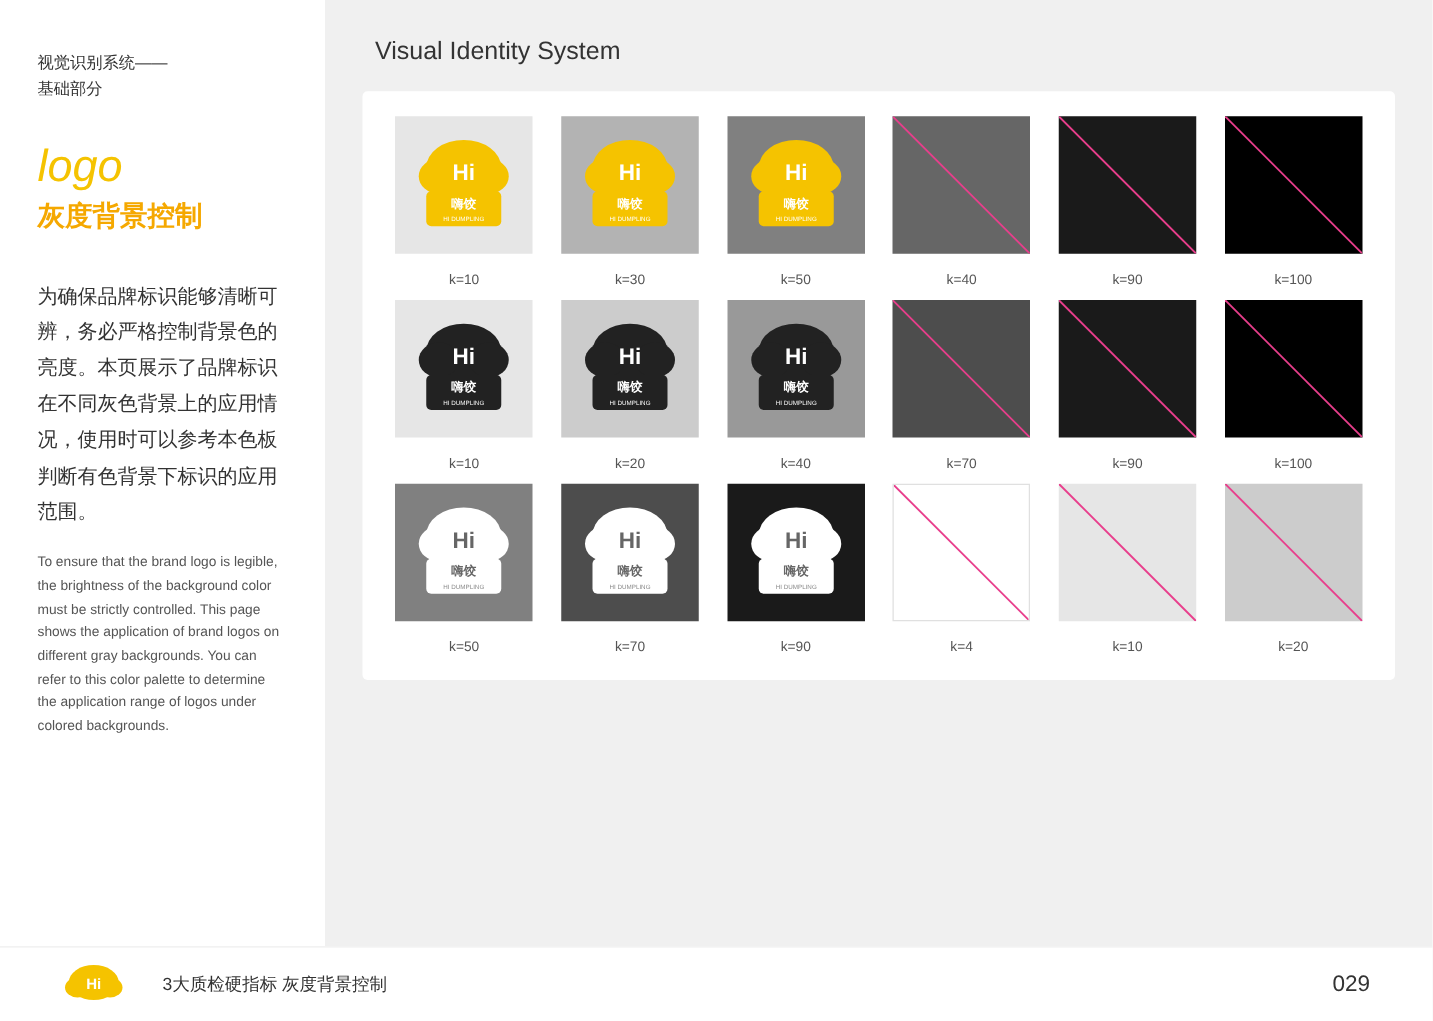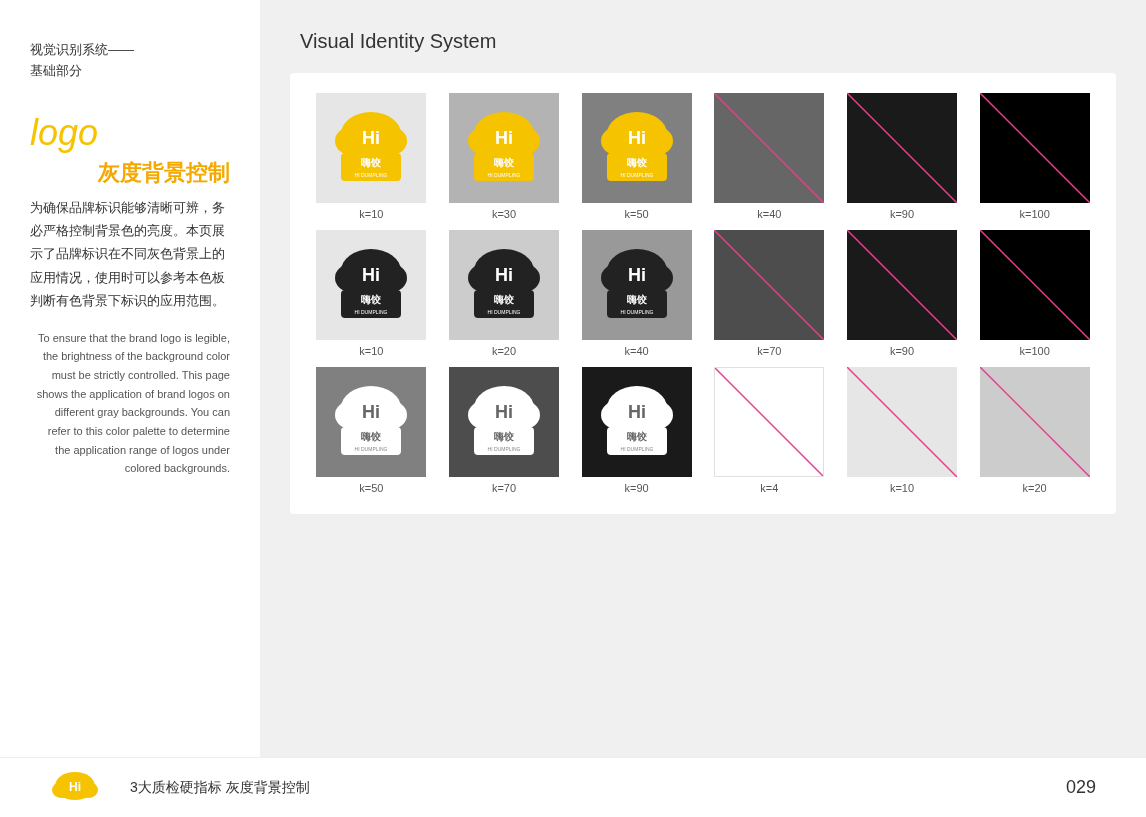--- a/index.html
+++ b/index.html
@@ -36,36 +36,34 @@
       font-weight: 400;
       color: #f5c300;
       font-style: italic;
       margin-bottom: 4px;
     }
 
     .logo-subtitle {
       font-size: 22px;
       font-weight: 900;
       color: #f5a800;
-      margin-bottom: 8px;
-      text-align: right;
+      margin-bottom: 36px;
     }
 
     .sidebar-desc-cn {
-      font-size: 13px;
+      font-size: 16px;
       color: #333;
       line-height: 1.8;
       margin-bottom: 16px;
     }
 
     .sidebar-desc-en {
       font-size: 11px;
       color: #555;
       line-height: 1.7;
-      text-align: right;
     }
 
     
     .main-content {
       position: absolute;
       left: 260px;
       top: 0;
       width: 886px;
       height: 817px;
       background: #f0f0f0;
@@ -109,21 +107,21 @@
       display: flex;
       align-items: center;
       justify-content: center;
       position: relative;
       overflow: hidden;
     }
 
     .label {
       font-size: 11px;
       color: #555;
-      margin-top: 5px;
+      margin-top: 15px;
     }
 
     
     .diagonal-box {
       width: 110px;
       height: 110px;
       position: relative;
       overflow: hidden;
     }
 

